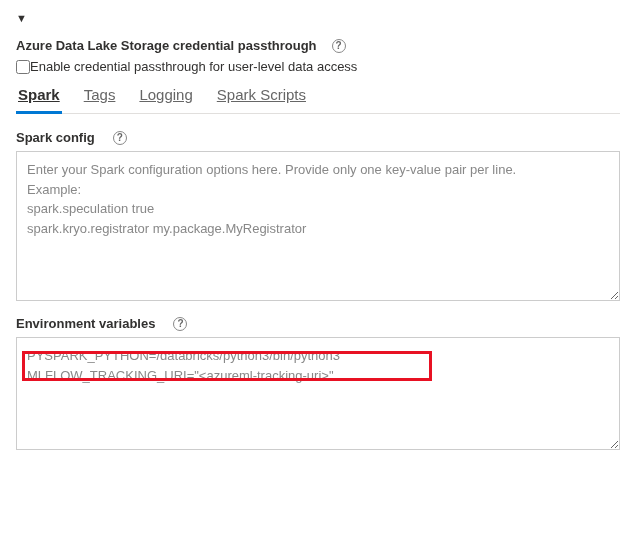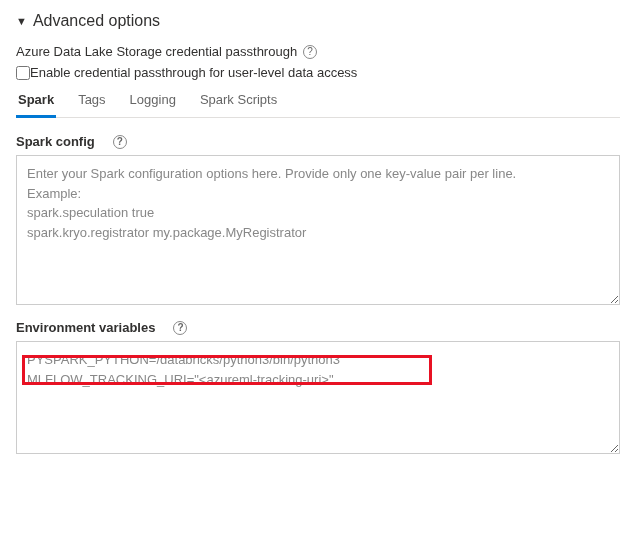--- a/index.html
+++ b/index.html
@@ -17,24 +17,24 @@
       gap: 6px;
       font-size: 16px;
       font-weight: 400;
       margin-bottom: 14px;
     }
     .caret {
       font-size: 11px;
       color: #323130;
     }
     .subheading {
-      font-weight: 400;
+      font-weight: 700;
       display: flex;
       align-items: center;
-      gap: 6px;
+      gap: 15px;
       margin-bottom: 6px;
     }
     .help-icon {
       display: inline-flex;
       align-items: center;
       justify-content: center;
       width: 14px;
       height: 14px;
       border: 1px solid #888;
       border-radius: 50%;
@@ -53,25 +53,26 @@
       height: 14px;
     }
     .tabs {
       display: flex;
       gap: 20px;
       border-bottom: 1px solid #e1dfdd;
       margin-bottom: 16px;
     }
     .tab {
       padding: 8px 2px;
-      font-size: 13px;
+      font-size: 15px;
       color: #666;
       cursor: pointer;
       border-bottom: 3px solid transparent;
       margin-bottom: -1px;
+      text-decoration: underline;
     }
     .tab.active {
       color: #323130;
       font-weight: 600;
       border-bottom-color: #0078d4;
     }
     .field-label {
       font-weight: 600;
       display: flex;
       align-items: center;
@@ -113,21 +114,20 @@
       pointer-events: none;
     }
   </style>
 </head>
 <body>
 
 
 
 <div class="section-header">
   <span class="caret">▼</span>
-  <span>Advanced options</span>
 </div>
 
 <div class="subheading">
   <span>Azure Data Lake Storage credential passthrough</span>
   <span class="help-icon">?</span>
 </div>
 
 <label class="checkbox-row">
   <input type="checkbox" style="">
   <span>Enable credential passthrough for user-level data access</span>

